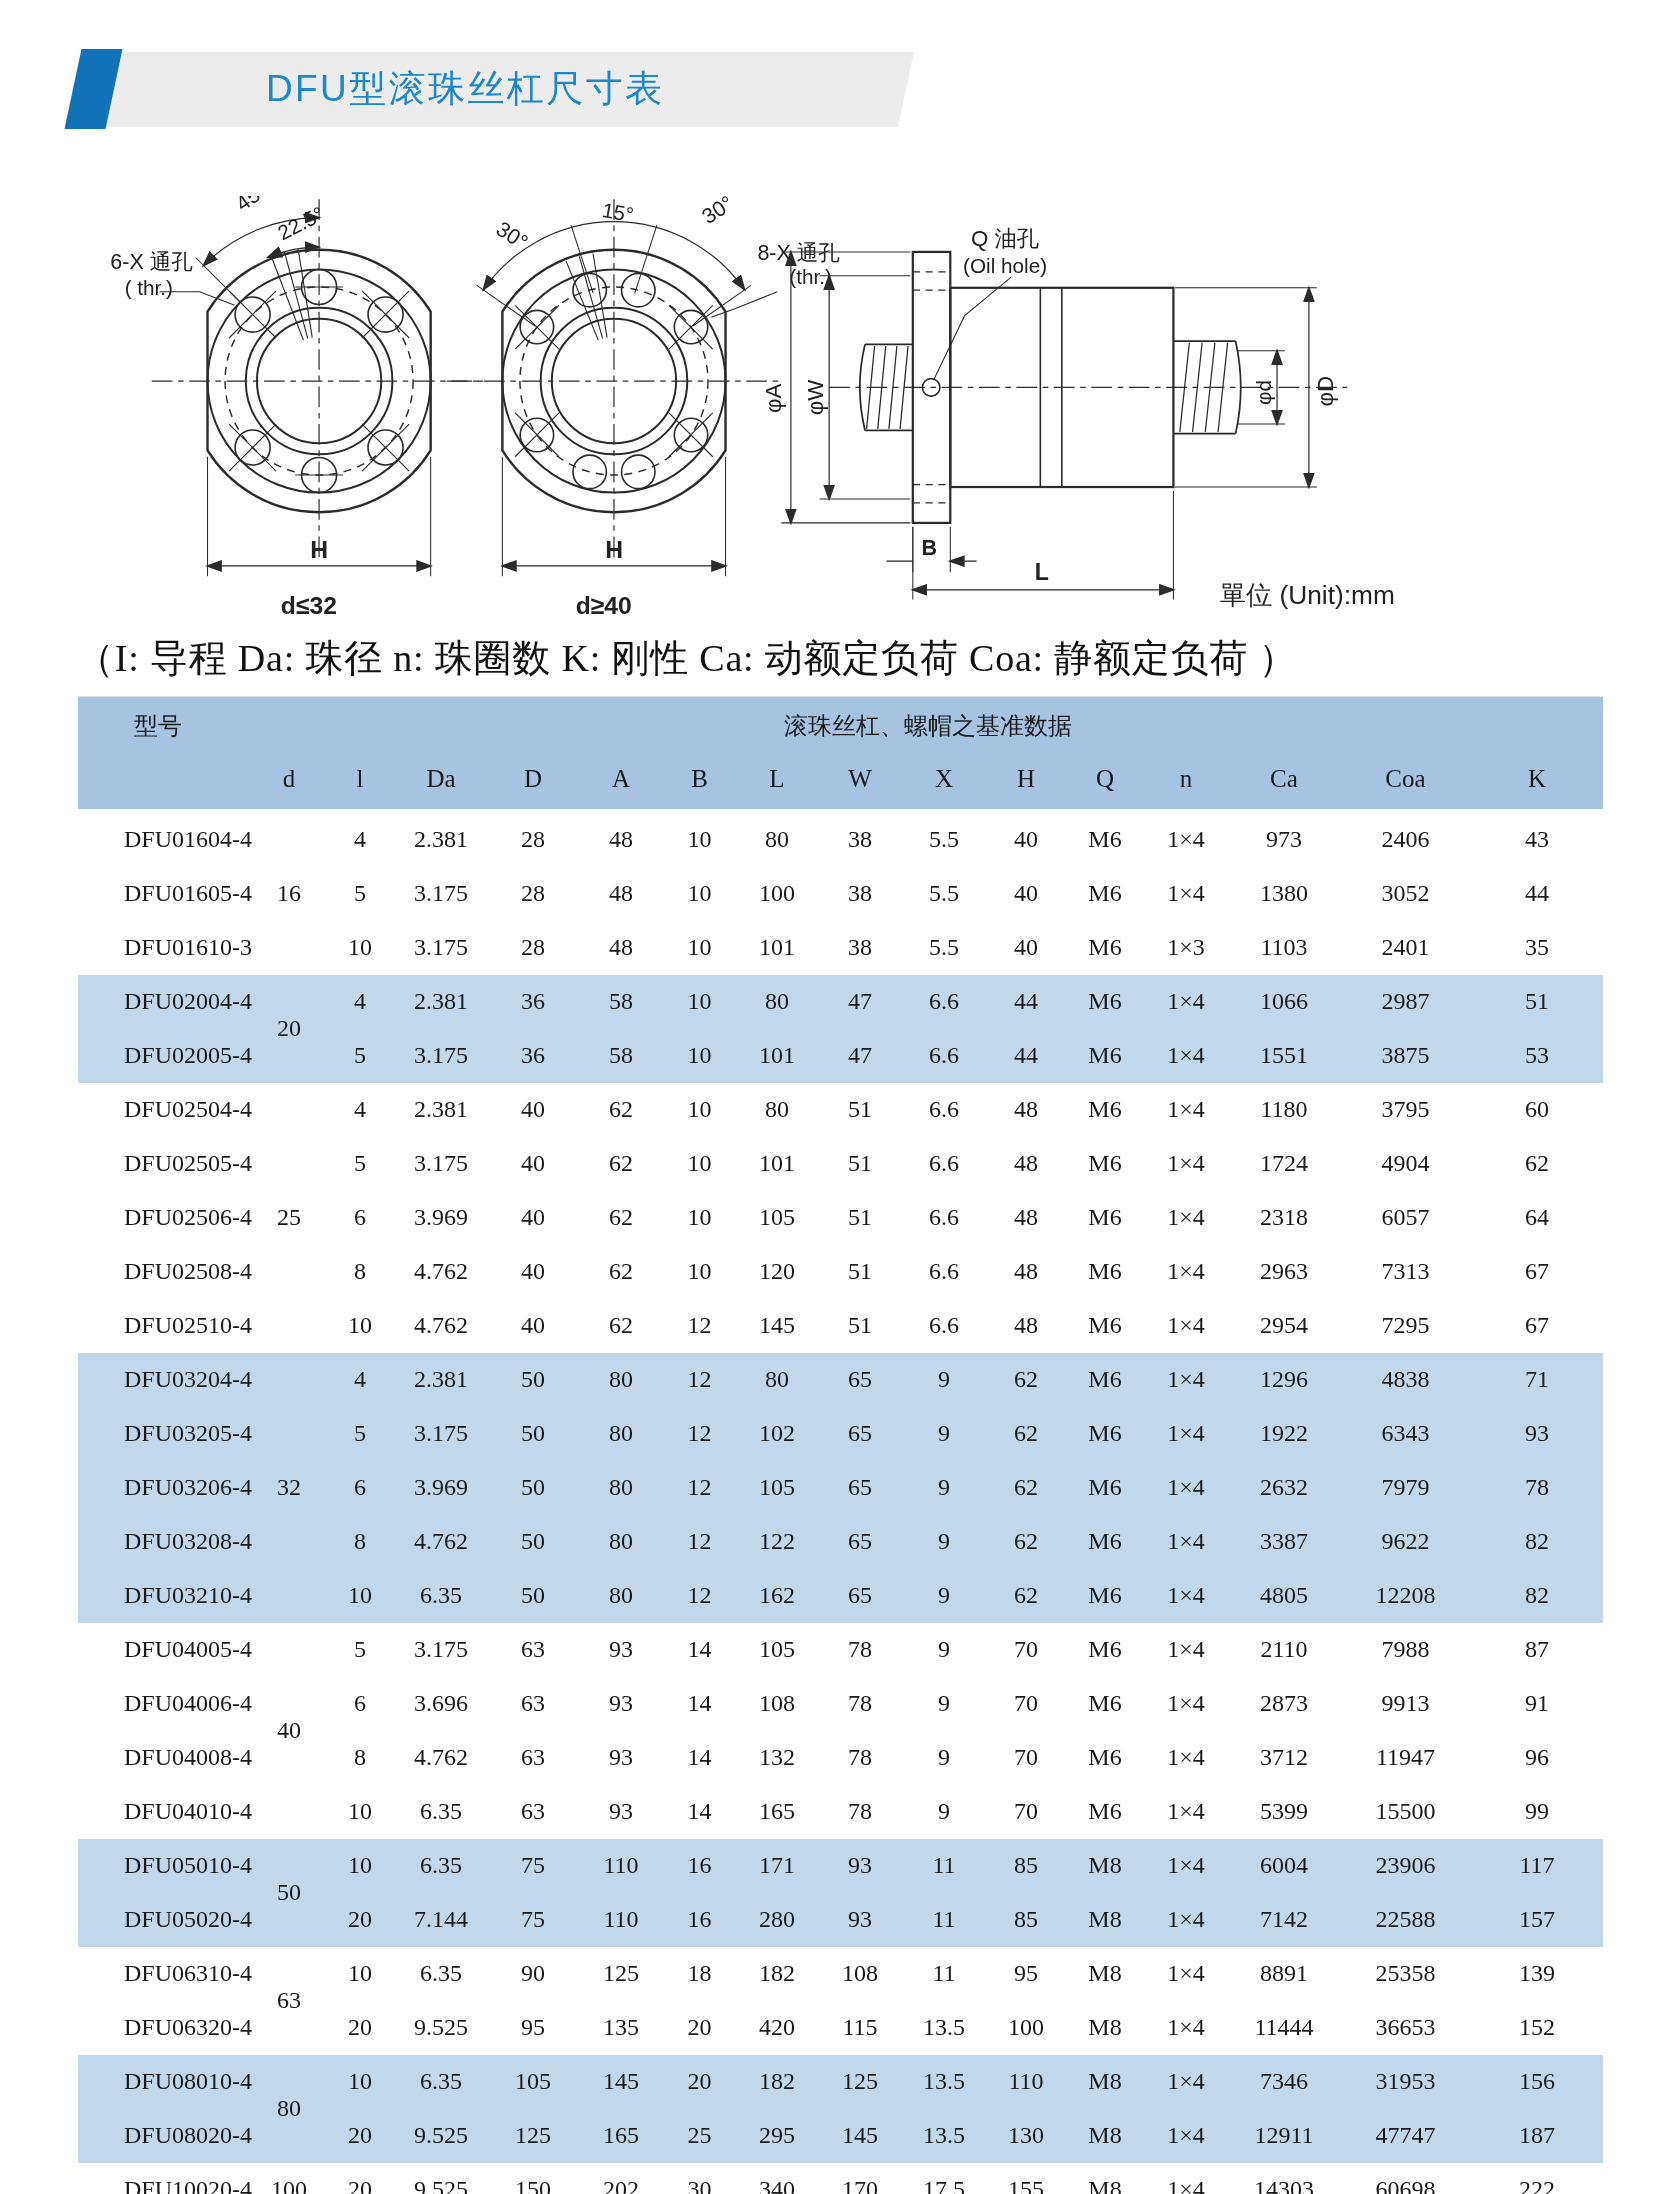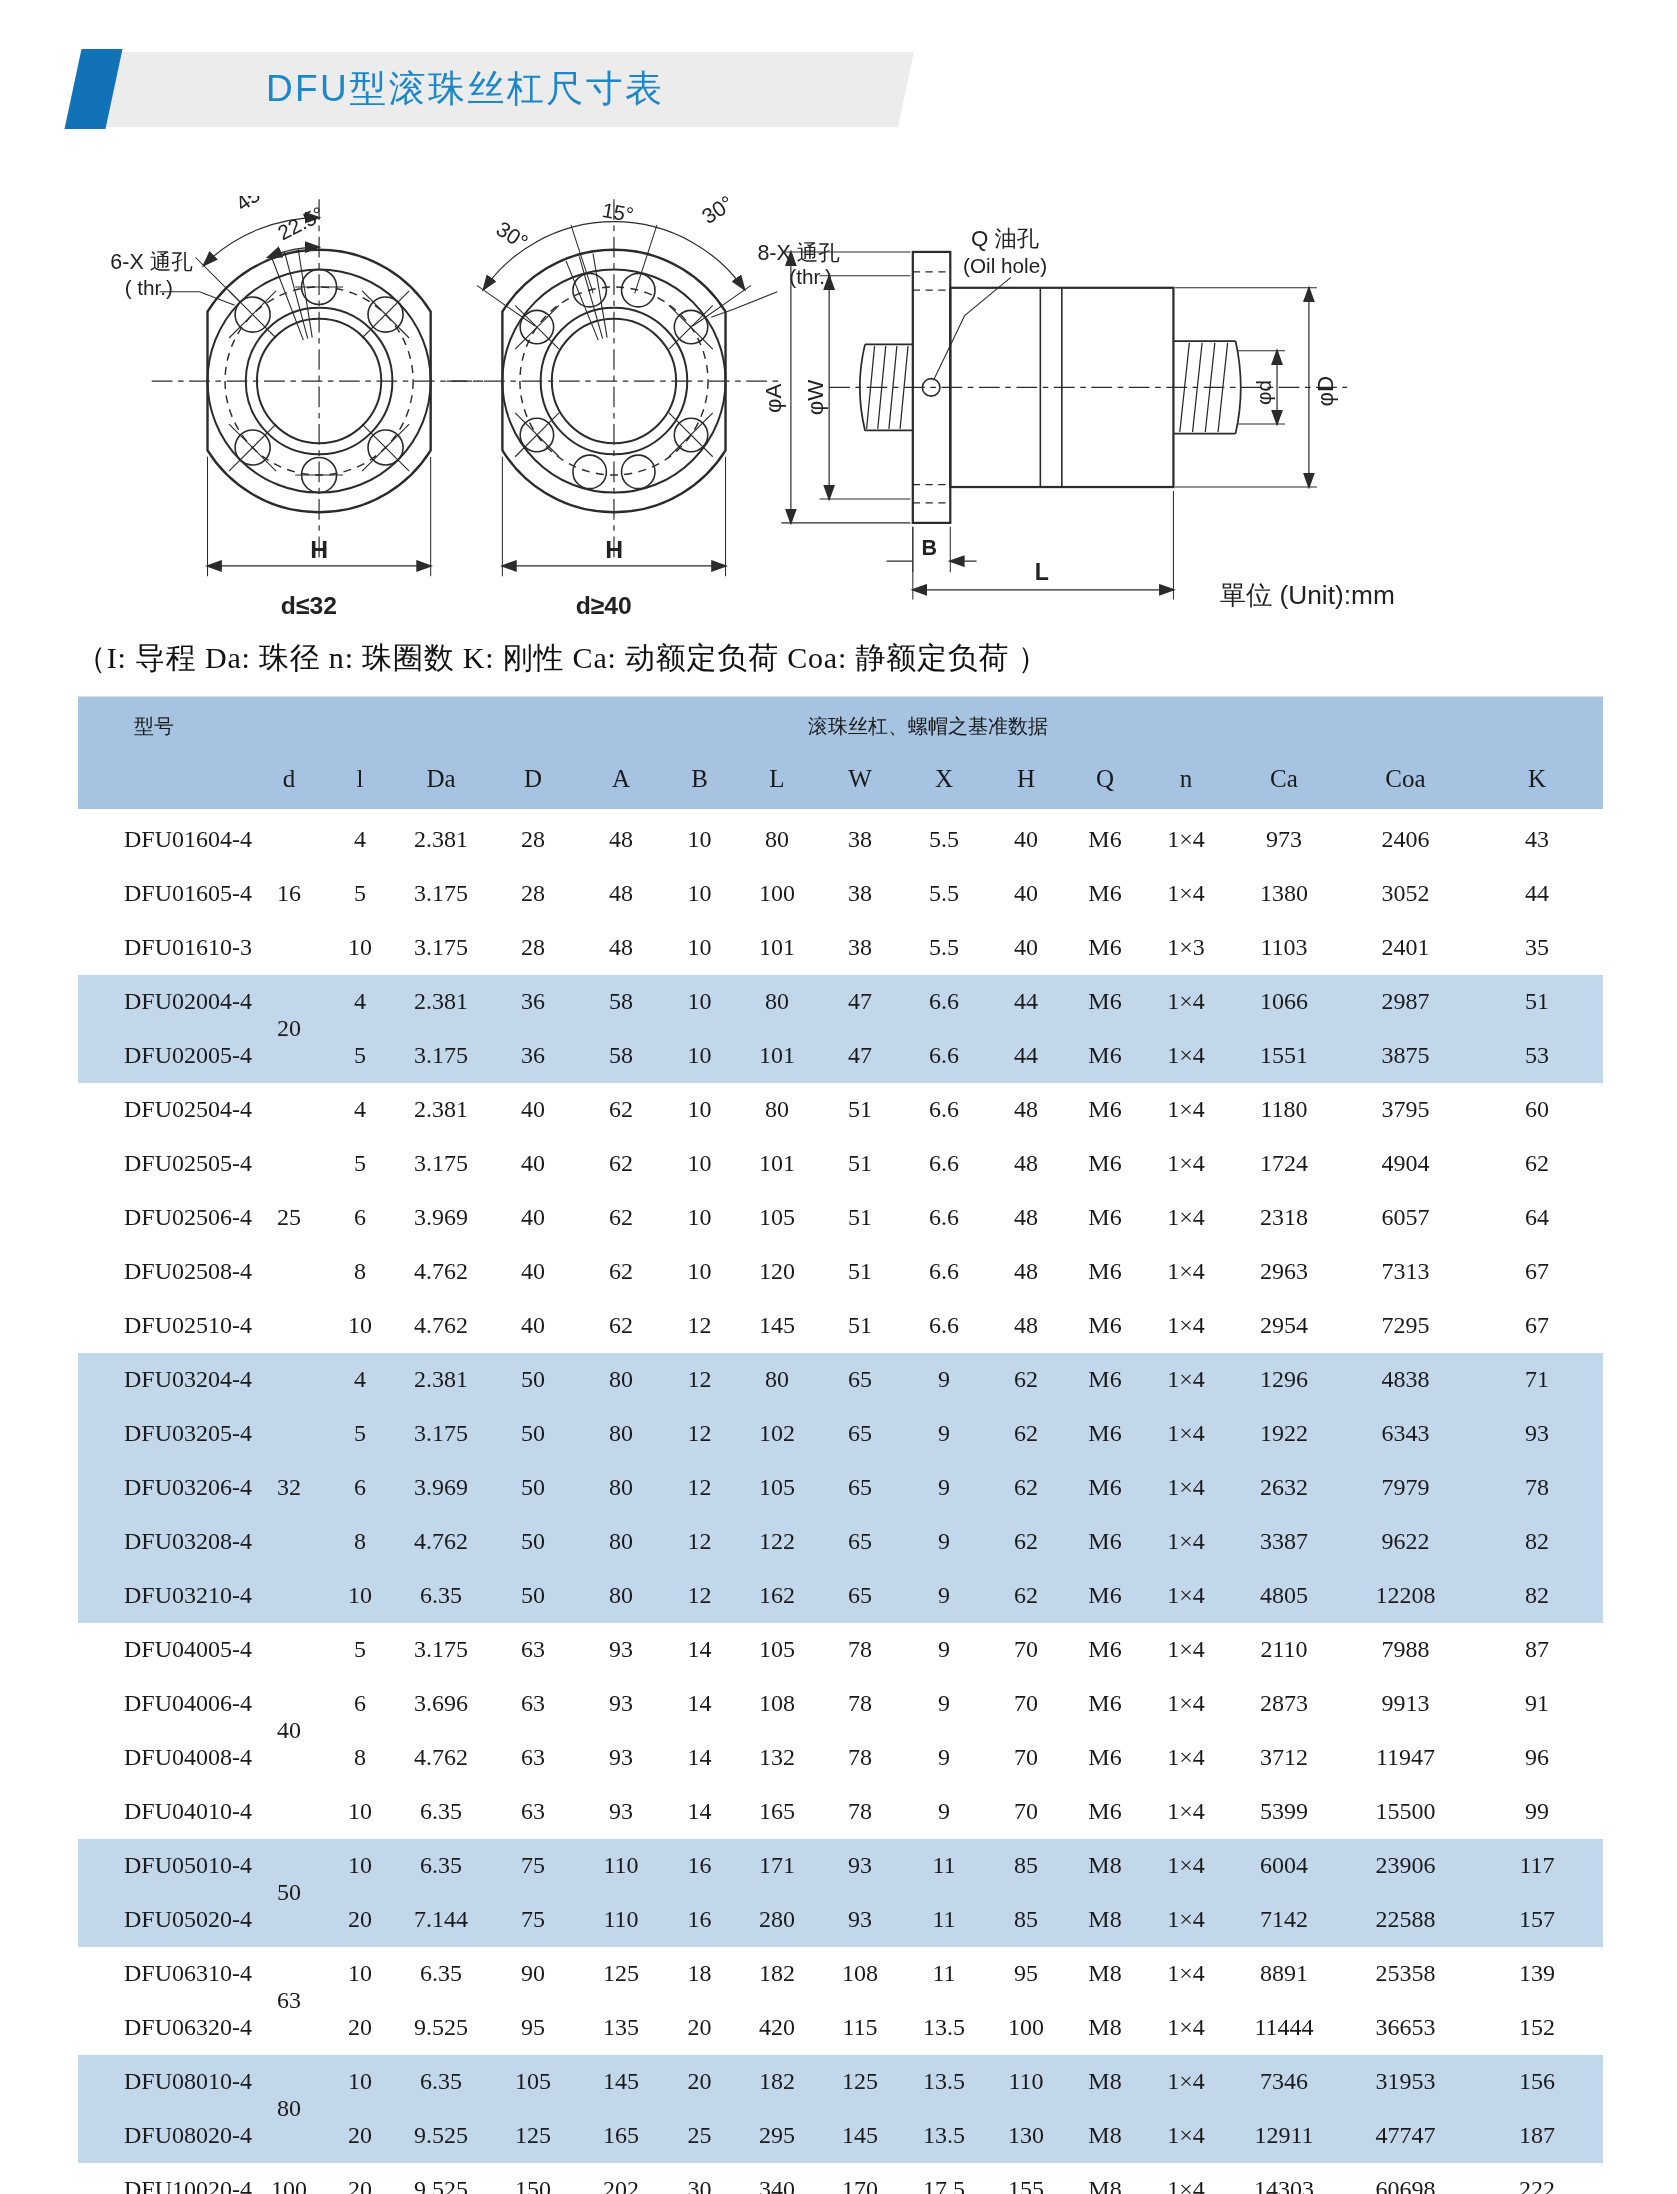--- a/index.html
+++ b/index.html
@@ -20,32 +20,32 @@
   .banner-title{
     position:absolute;left:199px;top:0;height:80px;line-height:80px;
     font-family:"Liberation Sans",sans-serif;font-size:37px;letter-spacing:2.4px;
     color:#1c87c9;z-index:3;white-space:nowrap;font-weight:400;
   }
   
   .diagrams{margin:67px 0 0 80px;width:1519px;height:437px;}
   svg text{font-family:"Liberation Sans",sans-serif;fill:#222;}
   
   .legend{
-    margin:6.4px 0 0 76px;font-size:30px;line-height:38px;color:#111;
+    margin:6.4px 0 0 76px;font-size:38px;line-height:38px;color:#111;
     font-family:"Liberation Serif",serif;letter-spacing:0.8px;
   }
   
   table.spec{
     margin:19px 0 0 78px;width:1523px;border-collapse:collapse;table-layout:fixed;
     font-size:24px;
   }
   table.spec thead th{
     background:#a6c4e2;font-weight:normal;vertical-align:middle;
   }
-  table.spec thead tr.h1 th{height:56px;border-top:1.6px solid #dcdfe3;font-size:20px;}
+  table.spec thead tr.h1 th{height:56px;border-top:1.6px solid #dcdfe3;font-size:24px;}
   table.spec thead tr.h2 th{height:46px;font-size:25px;padding-bottom:6.4px;}
   table.spec thead tr.h2{border-bottom:4.8px solid #ffffff;}
   th.model-head{text-align:left;padding-left:56px;}
   table.spec td{
     height:52px;text-align:center;vertical-align:middle;white-space:nowrap;
   }
   table.spec td.model{text-align:right;padding-left:21px;}
   table.spec tr.tint td{background:#c3d7eb;}
 </style>
 </head>

